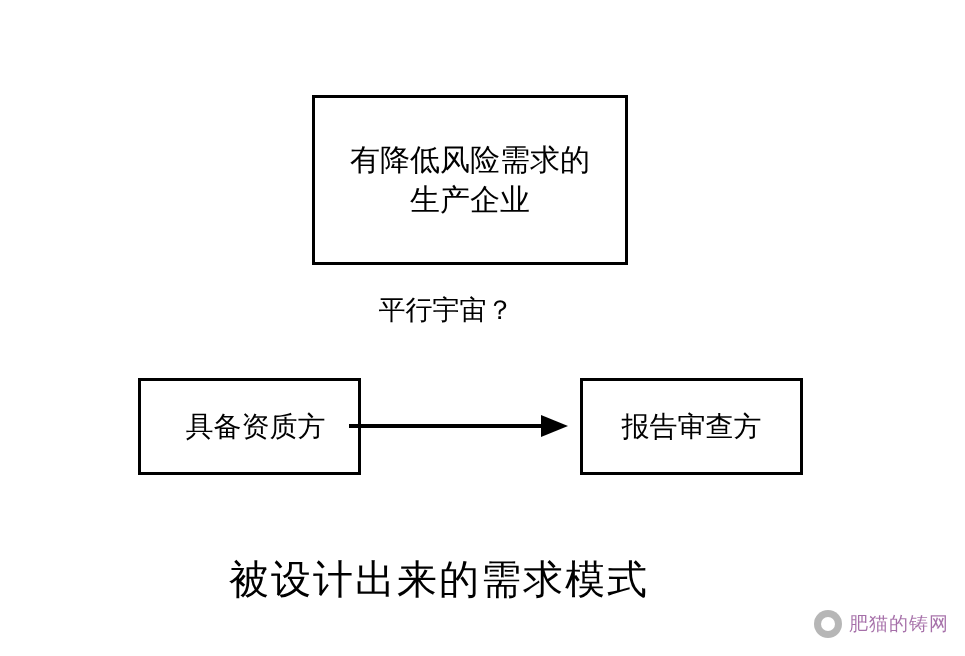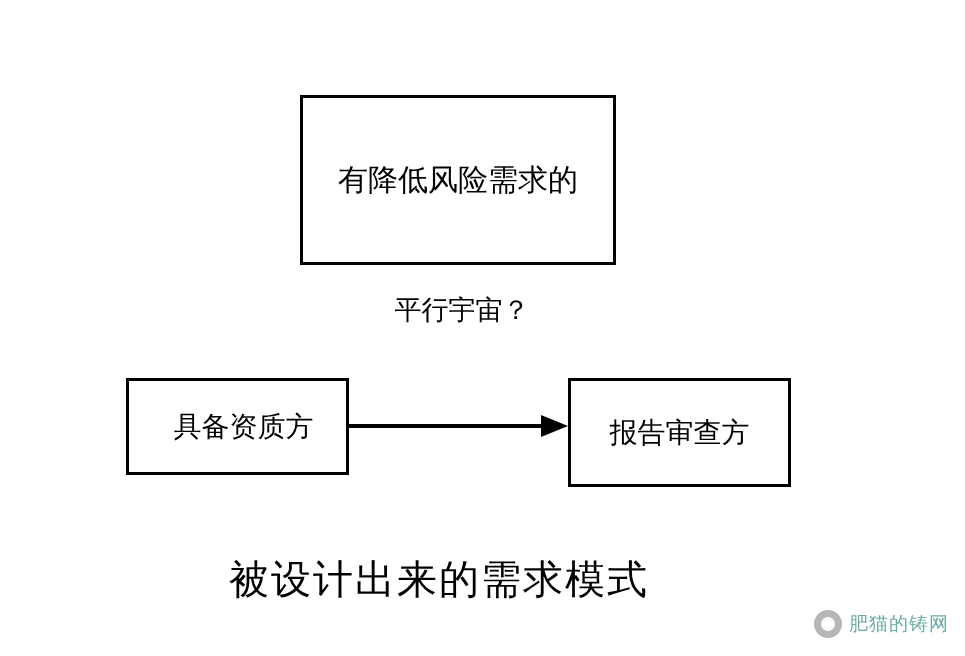--- a/index.html
+++ b/index.html
@@ -21,20 +21,21 @@
     position: absolute;
     box-sizing: border-box;
     border: 3px solid #000000;
     background: #ffffff;
     display: flex;
     flex-direction: column;
     align-items: center;
     justify-content: center;
     text-align: center;
     line-height: 1.35;
+    margin-left: 12px;
   }
 
   #box-producer {
     left: 300px;
     top: 95px;
     width: 316px;
     height: 170px;
     font-size: 30px;
   }
   #box-producer .line { display: block; }
@@ -45,27 +46,27 @@
     width: 223px;
     height: 97px;
     font-size: 28px;
     padding-left: 12px;
   }
 
   #box-reviewer {
     left: 568px;
     top: 378px;
     width: 223px;
-    height: 109px;
+    height: 97px;
     font-size: 28px;
   }
 
   #label-parallel {
     position: absolute;
-    left: 304px;
+    left: 288px;
     top: 292px;
     width: 316px;
     text-align: center;
     font-size: 27px;
   }
 
   
   #arrow-connector {
     position: absolute;
     left: 349px;
@@ -108,32 +109,33 @@
     left: 7px;
     top: 7px;
     width: 14px;
     height: 14px;
     border-radius: 50%;
     background: #ffffff;
   }
   #watermark .wm-text {
     font-family: "Liberation Sans", "DejaVu Sans", sans-serif;
     font-size: 19px;
-    color: #0f766e;
+    color: #701a75;
     letter-spacing: 1px;
     white-space: nowrap;
   }
 </style>
 </head>
 <body>
 
 <div id="canvas">
 
   <div class="box" id="box-producer">
     <span class="line">有降低风险需求的</span>
+    <span class="line">生产企业</span>
   </div>
 
   <div id="label-parallel">平行宇宙？</div>
 
   <div class="box" id="box-qualified">
     <span>具备资质方</span>
   </div>
 
   <div class="box" id="box-reviewer">
     <span>报告审查方</span>

